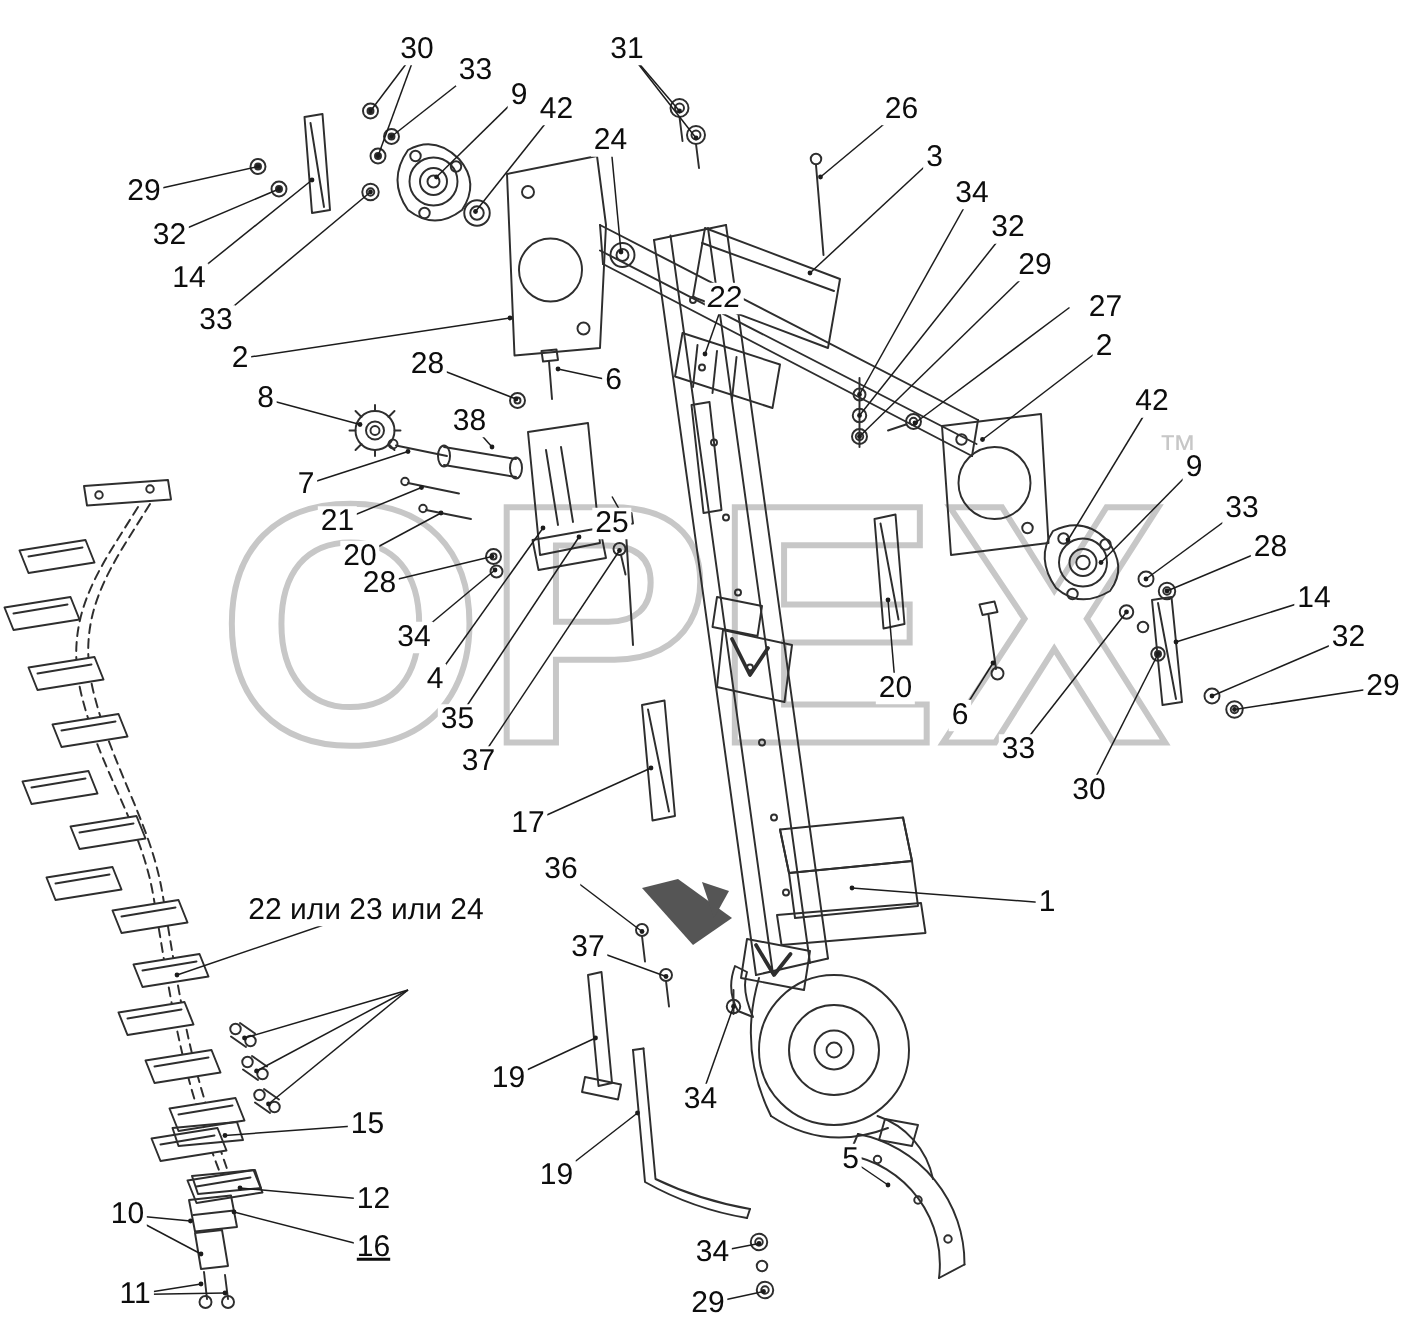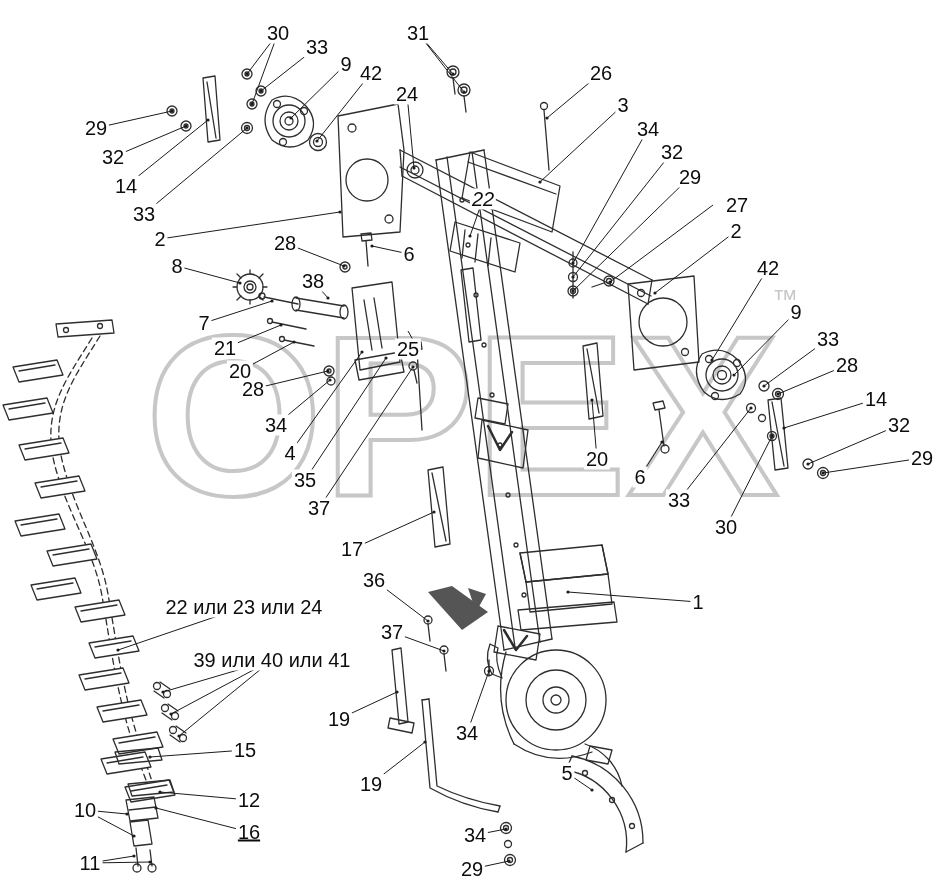--- a/index.html
+++ b/index.html
@@ -536,21 +536,20 @@
       <div class="callout" style="left: 922px; top: 458px;">29</div>
       <div class="callout" style="left: 597px; top: 459px;">20</div>
       <div class="callout" style="left: 640px; top: 477px;">6</div>
       <div class="callout" style="left: 679px; top: 500px;">33</div>
       <div class="callout" style="left: 726px; top: 527px;">30</div>
       <div class="callout" style="left: 352px; top: 549px;">17</div>
       <div class="callout" style="left: 374px; top: 580px;">36</div>
       <div class="callout" style="left: 698px; top: 602px;">1</div>
       <div class="callout" style="left: 244px; top: 607px;">22 или 23 или 24</div>
       <div class="callout" style="left: 392px; top: 632px;">37</div>
-      <div class="callout" style="left: 272px; top: 660px;">39 или 40 или 41</div>
       <div class="callout" style="left: 339px; top: 719px;">19</div>
       <div class="callout" style="left: 467px; top: 733px;">34</div>
       <div class="callout" style="left: 245px; top: 750px;">15</div>
       <div class="callout" style="left: 371px; top: 784px;">19</div>
       <div class="callout" style="left: 249px; top: 800px;">12</div>
       <div class="callout" style="left: 567px; top: 773px;">5</div>
       <div class="callout" style="left: 85px; top: 810px;">10</div>
       <div class="callout" style="left: 249px; top: 832px; text-decoration: underline;">16</div>
       <div class="callout" style="left: 475px; top: 835px;">34</div>
       <div class="callout" style="left: 90px; top: 863px;">11</div>

